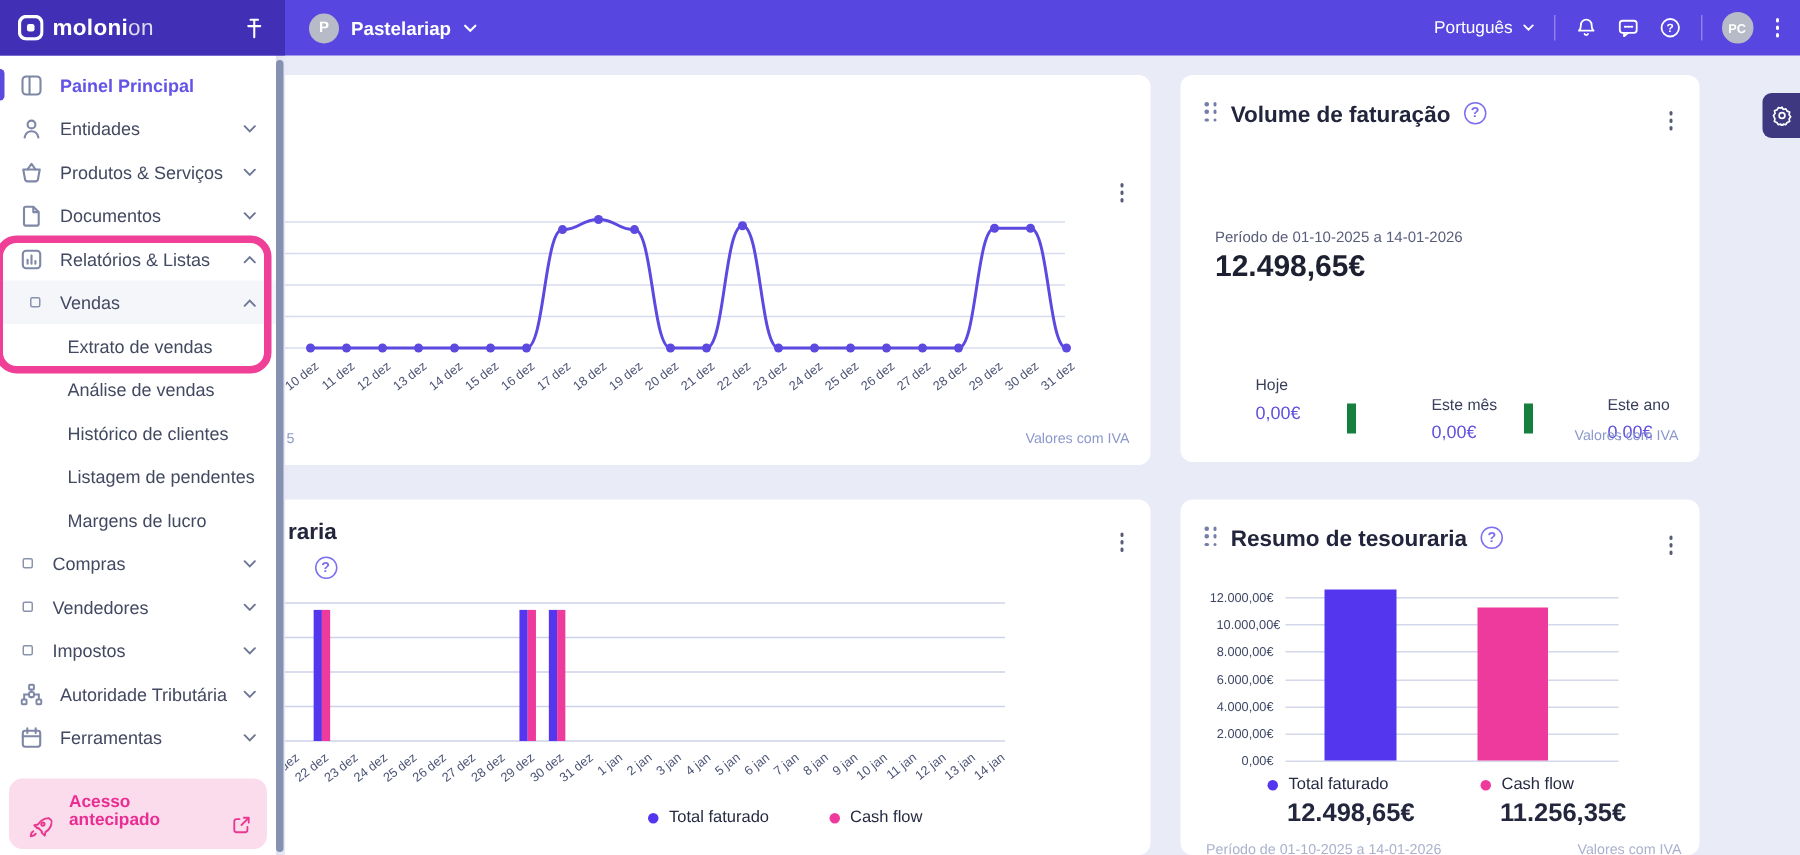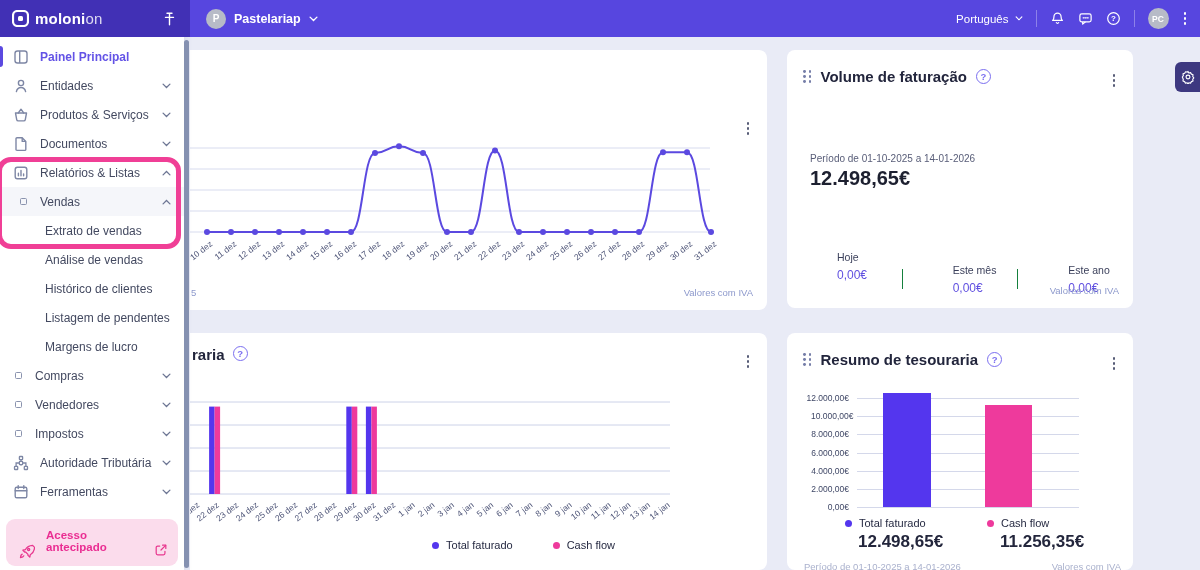--- a/index.html
+++ b/index.html
@@ -51,39 +51,39 @@
   .promo-body{font-size:9.5px;line-height:1.35;color:#f08abd;}
   .promo-open{position:absolute;right:10px;top:24px;color:#e8388f;display:flex;cursor:pointer;}
   
   .card{position:absolute;background:#fff;border-radius:8px;}
   #card-sales{left:190px;top:50px;width:577px;height:260px;border-radius:0 8px 8px 0;}
   #card-volume{left:787px;top:50px;width:346px;height:258px;}
   #card-flow{left:190px;top:333px;width:577px;height:237px;border-radius:0 8px 8px 0;}
   #card-resumo{left:787px;top:333px;width:346px;height:237px;overflow:hidden;}
   .kebab{position:absolute;top:22px;right:16px;display:flex;flex-direction:column;gap:2.5px;cursor:pointer;padding:2px;}
   .kebab i{width:2.5px;height:2.5px;border-radius:50%;background:#565b76;display:block;}
-  .card-head{display:flex;align-items:center;gap:9px;padding:18px 18px 0 16px;}
+  .card-head{display:flex;align-items:flex-start;gap:9px;padding:18px 18px 0 16px;}
   .handle{display:grid;grid-template-columns:repeat(2,3px);grid-gap:2.5px;cursor:grab;}
   .handle i{width:2.8px;height:2.8px;border-radius:50%;background:#767ea8;display:block;}
   .card-title{font-size:15px;font-weight:700;color:#22253c;}
   .help{width:15px;height:15px;border-radius:50%;border:1.5px solid #7b6ff0;color:#7b6ff0;
     font-size:9.5px;font-weight:700;display:flex;align-items:center;justify-content:center;cursor:pointer;flex:none;}
   .iva{position:absolute;right:14px;bottom:12px;font-size:9.5px;color:#8d99cc;}
   .partial5{position:absolute;left:1px;bottom:12px;font-size:9.5px;color:#8d99cc;}
   .chart-box{position:absolute;left:0;top:45px;width:577px;height:190px;}
   
   .vol-period{position:absolute;left:23px;top:103px;font-size:10px;color:#585d78;}
   .vol-total{position:absolute;left:23px;top:117px;font-size:20px;font-weight:700;color:#1d2030;}
   .stats{position:absolute;left:0;right:0;top:193px;display:flex;height:46px;}
   .stat{flex:1;padding-left:50px;display:flex;flex-direction:column;justify-content:center;gap:5px;}
-  .stat + .stat{border-left:1px solid #15803d;margin-top:26px;}
+  .stat + .stat{border-left:6px solid #15803d;margin-top:26px;}
   .stat-label{font-size:10.5px;color:#3a3f5a;}
   .stat-value{font-size:12px;color:#6050e0;}
   
-  .flow-title-part{position:absolute;left:2px;top:13px;display:flex;align-items:flex-start;gap:8px;}
+  .flow-title-part{position:absolute;left:2px;top:13px;display:flex;align-items:flex-end;gap:8px;flex-direction:column;}
   .flow-legend{position:absolute;left:0;right:0;top:206px;display:flex;justify-content:center;gap:40px;transform:translateX(45px);}
   .leg-item{display:flex;align-items:center;gap:7px;font-size:11px;color:#262a42;}
   .dot{width:7px;height:7px;border-radius:50%;flex:none;}
   .dot.blue{background:#5436ee;} .dot.pink{background:#ee3a9c;}
   
   .resumo-plot{position:absolute;left:0;top:48px;right:0;height:135px;}
   .r-ylab{position:absolute;width:62px;text-align:right;font-size:8.5px;color:#3f4766;transform:translateY(-50%);}
   .r-line{position:absolute;left:70px;width:222px;height:1px;background:#d4d8ea;}
   .r-bar{position:absolute;}
   .resumo-legend{position:absolute;top:184px;left:0;right:0;}

